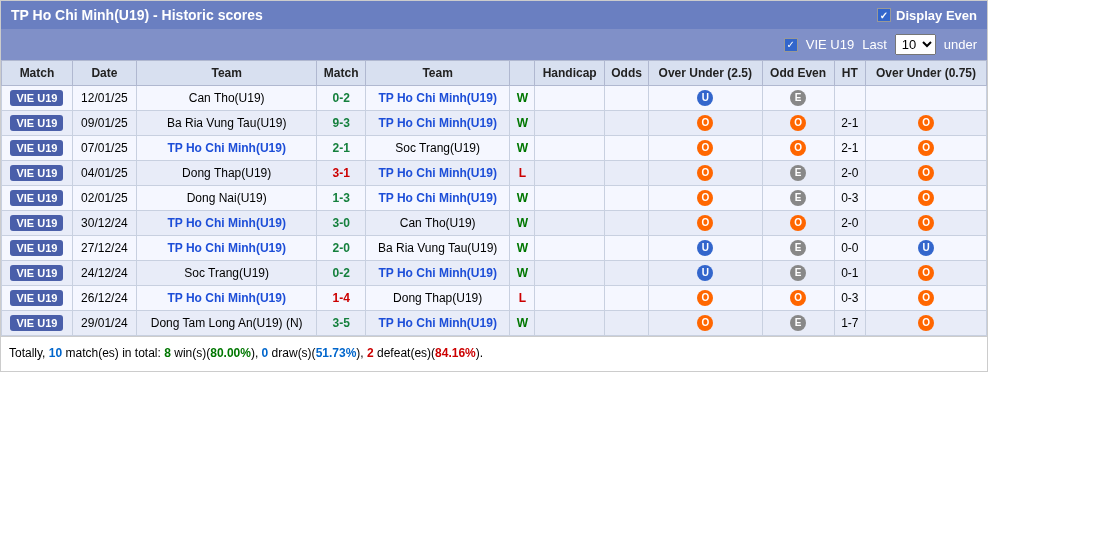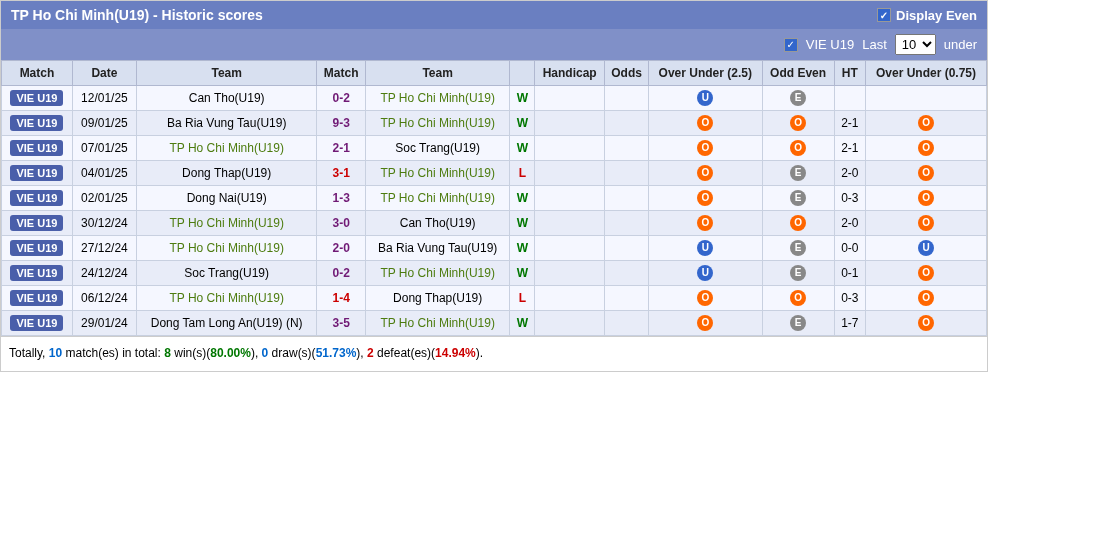--- a/index.html
+++ b/index.html
@@ -60,23 +60,23 @@
       font-size: 12px;
     }
     .match-badge {
       background: #4a5faa;
       color: #fff;
       padding: 2px 6px;
       border-radius: 3px;
       font-weight: bold;
       font-size: 11px;
     }
-    .result-blue { color: #701a75; font-weight: bold; }
+    .result-blue { color: #15803d; font-weight: bold; }
     .result-red { color: #cc0000; font-weight: bold; margin-top: 28px; }
-    .team-red { color: #4d7c0f; font-weight: normal; }
+    .team-red { color: #1d4ed8; font-weight: bold; }
     .win { color: #007700; font-weight: bold; }
     .loss { color: #cc0000; font-weight: bold; }
     .circle-o { 
       display: inline-block;
       width: 16px; height: 16px;
       border-radius: 50%;
       background: #ff6600;
       color: #fff;
       font-size: 10px;
       line-height: 16px;
@@ -279,21 +279,21 @@
           <td class="win">W</td>
           <td></td>
           <td></td>
           <td><span class="circle-u">U</span></td>
           <td><span class="circle-e">E</span></td>
           <td>0-1</td>
           <td><span class="circle-o">O</span></td>
         </tr>
         <tr>
           <td><span class="match-badge">VIE U19</span></td>
-          <td>06/12/24</td>
+          <td>26/12/24</td>
           <td class="team-red">TP Ho Chi Minh(U19)</td>
           <td class="result-red">1-4</td>
           <td>Dong Thap(U19)</td>
           <td class="loss">L</td>
           <td></td>
           <td></td>
           <td><span class="circle-o">O</span></td>
           <td><span class="circle-o">O</span></td>
           <td>0-3</td>
           <td><span class="circle-o">O</span></td>
@@ -310,16 +310,16 @@
           <td><span class="circle-o">O</span></td>
           <td><span class="circle-e">E</span></td>
           <td>1-7</td>
           <td><span class="circle-o">O</span></td>
         </tr>
       </tbody>
   </table>
 
   <div class="summary">
     <div>
-      Totally, <span class="hl-blue">10</span> match(es) in total: <span class="hl-green">8</span> win(s)(<span class="hl-green">80.00%</span>), <span class="hl-blue">0</span> draw(s)(<span class="hl-blue">51.73%</span>), <span class="hl-red">2</span> defeat(es)(<span class="hl-red">14.94%</span>).
+      Totally, <span class="hl-blue">10</span> match(es) in total: <span class="hl-green">8</span> win(s)(<span class="hl-green">80.00%</span>), <span class="hl-blue">0</span> draw(s)(<span class="hl-blue">51.73%</span>), <span class="hl-red">2</span> defeat(es)(<span class="hl-red">84.16%</span>).
     </div>
   </div>
 </div>
 
 </body></html>

